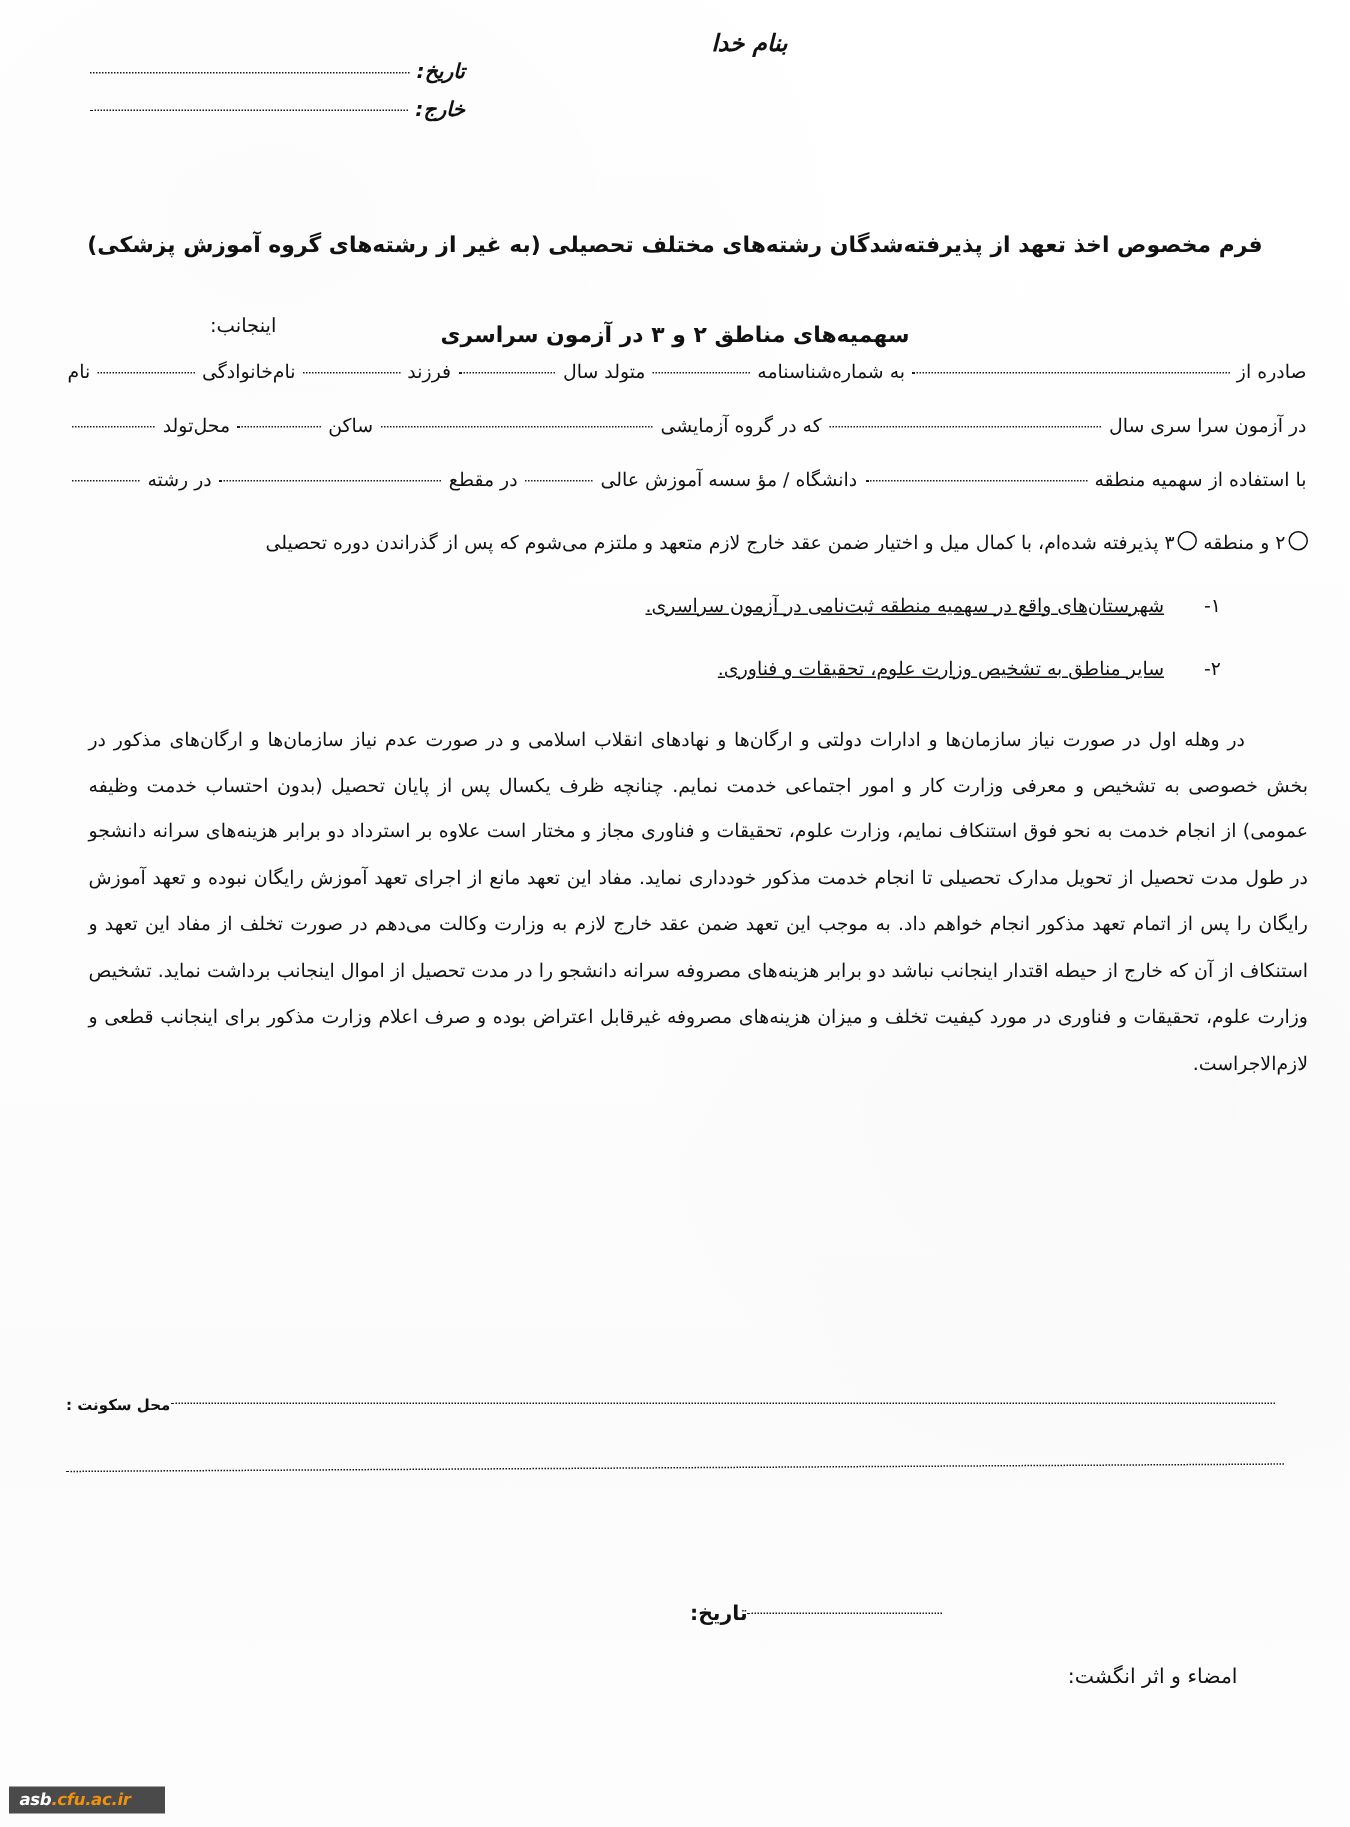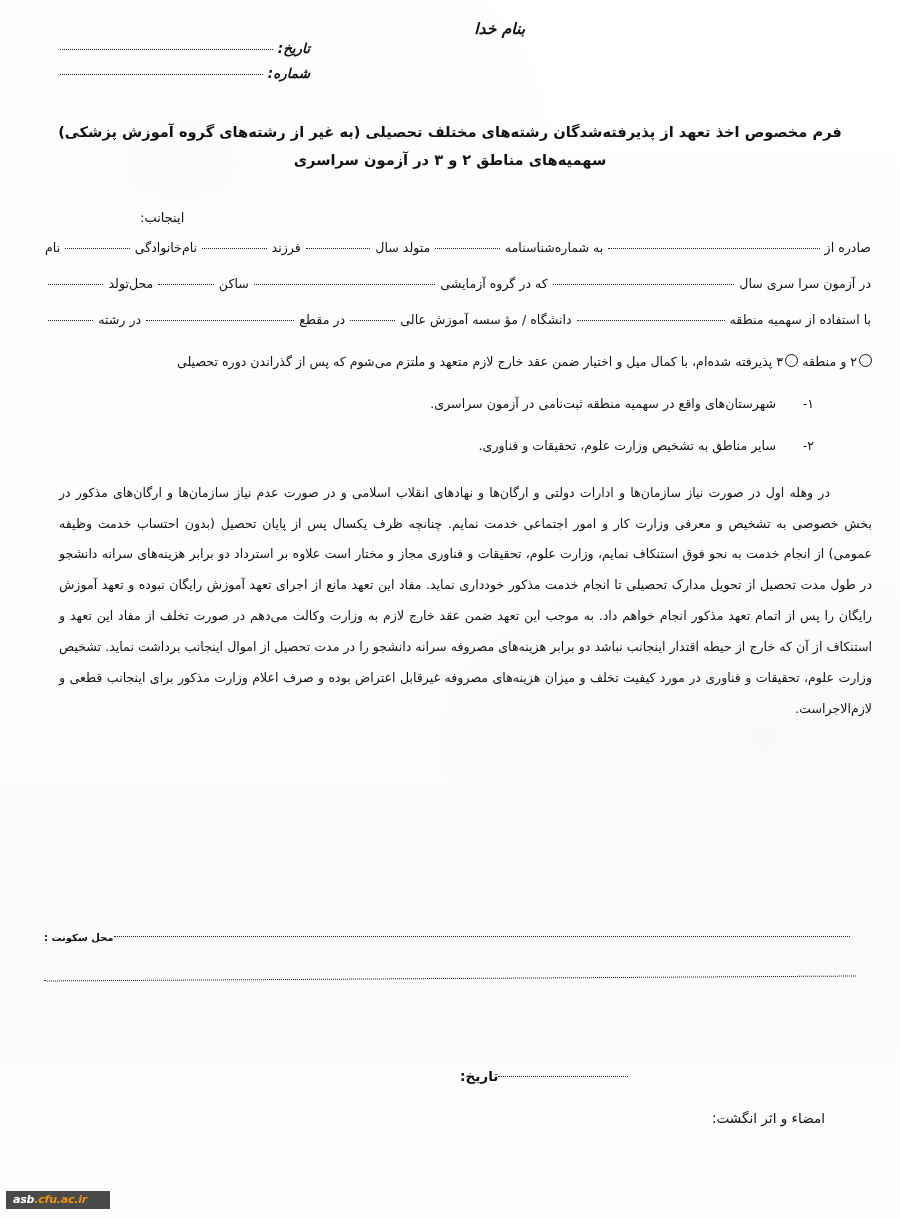--- a/index.html
+++ b/index.html
@@ -85,20 +85,21 @@
     top: 118px;
     right: 58px;
     left: 58px;
     text-align: center;
   }
   .title-line {
     font-size: 14.6px;
     font-weight: bold;
     line-height: 1.95;
     letter-spacing: -0.1px;
+    margin-top: 32px;
   }
 
   
   .body-block {
     position: absolute;
     top: 210px;
     right: 28px;
     left: 44px;
   }
   .salutation {
@@ -159,21 +160,21 @@
     font-size: 12.6px;
     line-height: 1.6;
     margin-bottom: 22px;
   }
   .list-marker {
     flex: 0 0 auto;
     width: 30px;
     text-align: right;
     padding-left: 8px;
   }
-  .list-text { flex: 1 1 auto; }
+  .list-text { flex: 1 1 auto; text-decoration: underline; }
 
   
   .residence {
     position: absolute;
     top: 932px;
     right: 44px;
     left: 44px;
   }
   .residence-row {
     display: flex;
@@ -256,21 +257,21 @@
 
   <div class="header-row">
     <div class="basmala">بنام خدا</div>
 
     <div class="meta-block">
       <div class="meta-line">
         <span class="meta-label">تاریخ:</span>
         <span class="meta-dots"></span>
       </div>
       <div class="meta-line">
-        <span class="meta-label">شماره:</span>
+        <span class="meta-label">خارج:</span>
         <span class="meta-dots"></span>
       </div>
     </div>
   </div>
 
   <div class="title-block">
     <div class="title-line">فرم مخصوص اخذ تعهد از پذیرفته‌شدگان رشته‌های مختلف تحصیلی (به غیر از رشته‌های گروه آموزش پزشکی)</div>
     <div class="title-line">سهمیه‌های  مناطق ۲ و ۳ در آزمون سراسری</div>
   </div>
 

